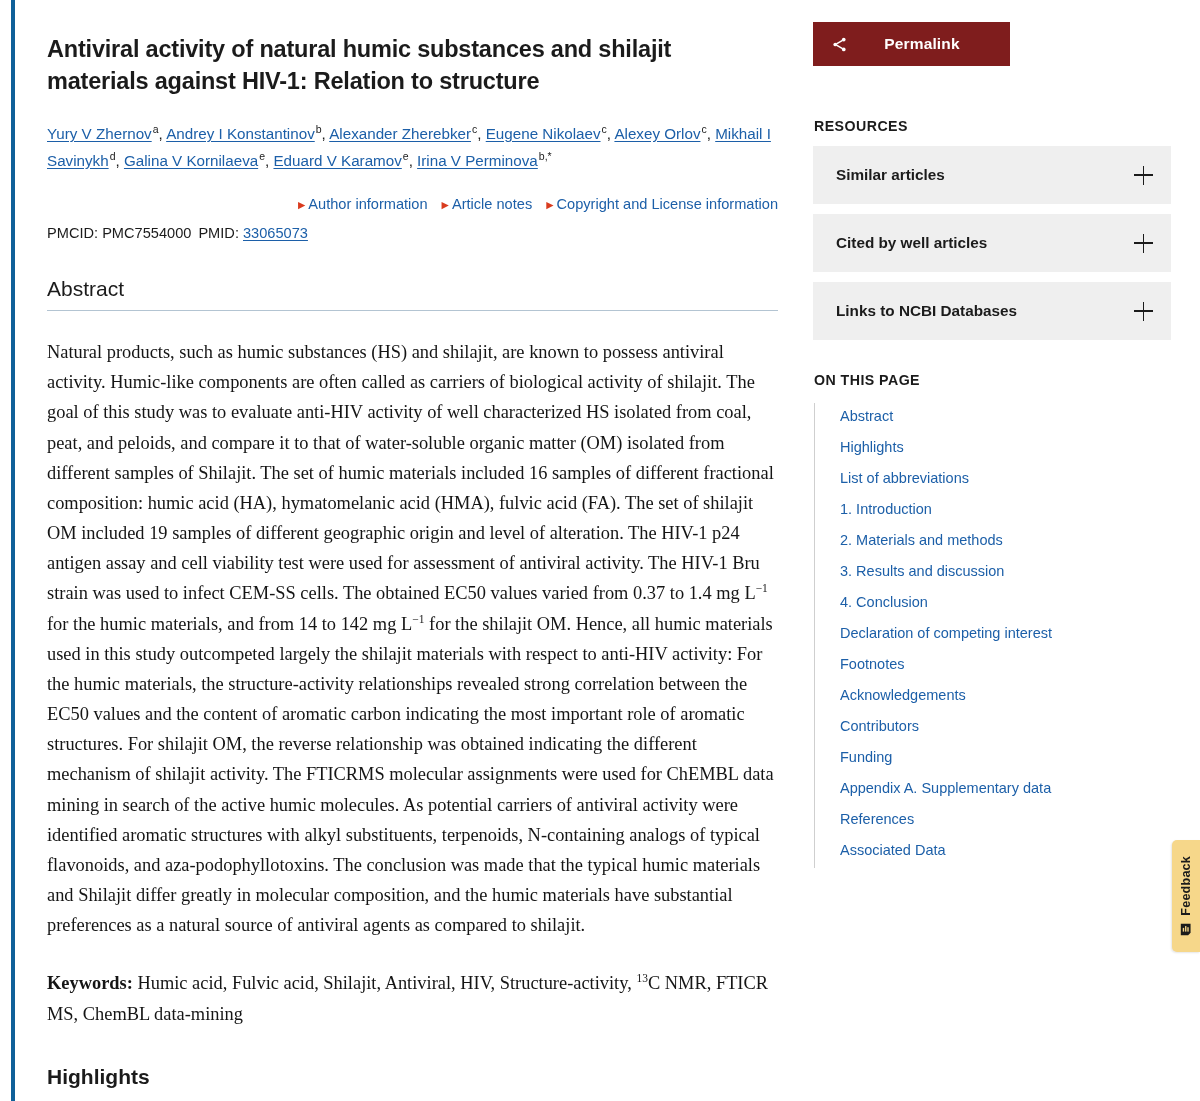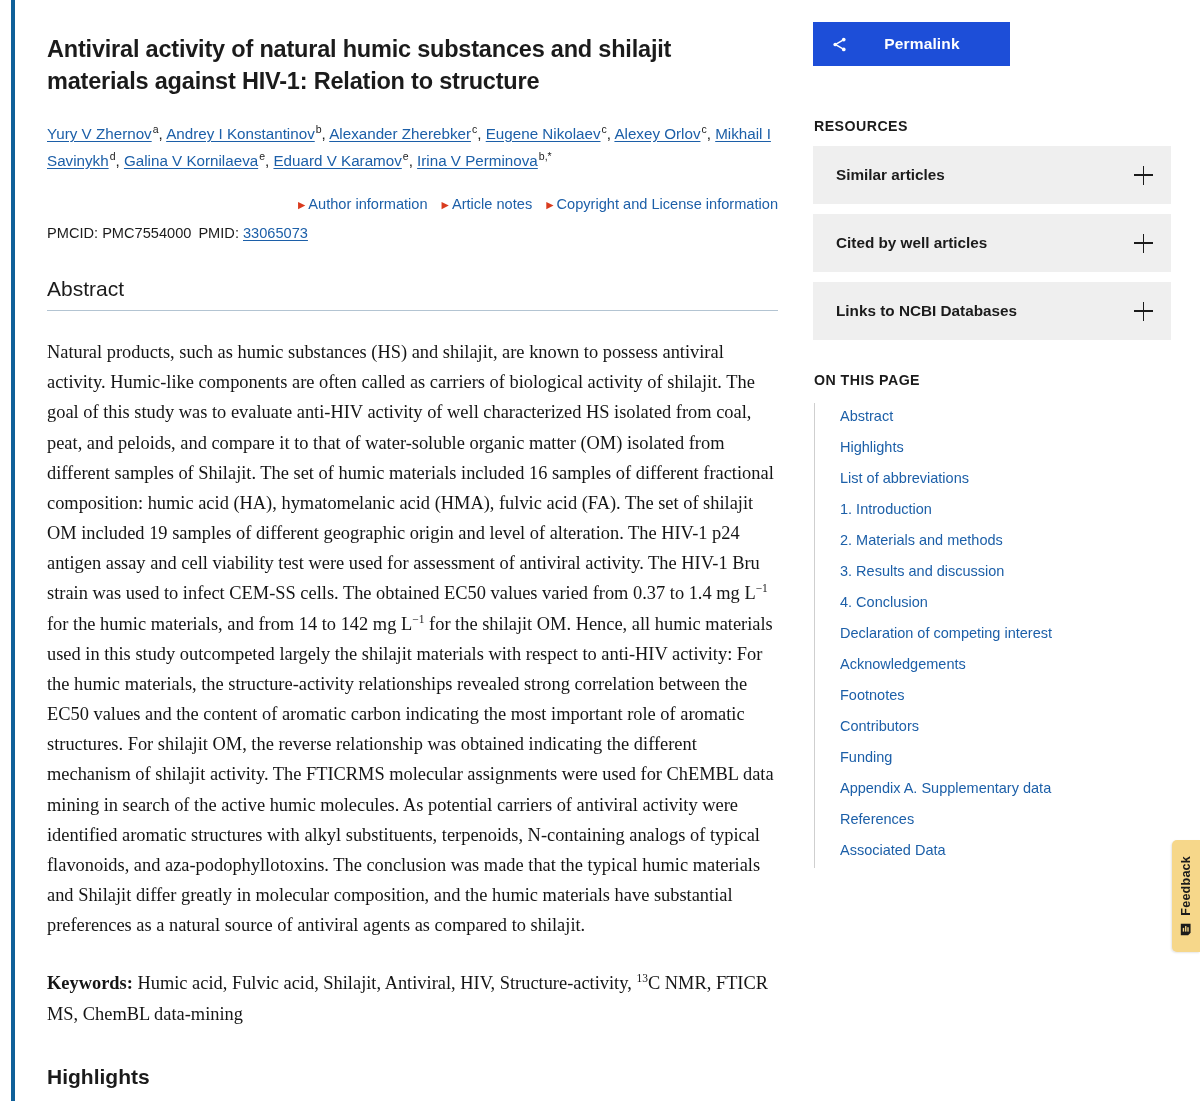--- a/index.html
+++ b/index.html
@@ -163,21 +163,21 @@
     margin-top: 36px;
   }
 
   
   .permalink-btn {
     display: flex;
     align-items: center;
     gap: 16px;
     width: 197px;
     height: 44px;
-    background: #1d4ed8;
+    background: #7f1d1d;
     border: none;
     cursor: pointer;
     padding: 0 16px 0 18px;
     margin-top: 12px;
     margin-left: 3px;
   }
   .permalink-btn .label {
     color: #ffffff;
     font-size: 15.5px;
     font-weight: bold;
@@ -351,22 +351,22 @@
 
     <nav class="otp-nav" id="otp-nav">
         <a href="#" class="otp-item">Abstract</a>
         <a href="#" class="otp-item">Highlights</a>
         <a href="#" class="otp-item">List of abbreviations</a>
         <a href="#" class="otp-item">1. Introduction</a>
         <a href="#" class="otp-item">2. Materials and methods</a>
         <a href="#" class="otp-item">3. Results and discussion</a>
         <a href="#" class="otp-item">4. Conclusion</a>
         <a href="#" class="otp-item">Declaration of competing interest</a>
+        <a href="#" class="otp-item">Footnotes</a>
         <a href="#" class="otp-item">Acknowledgements</a>
-        <a href="#" class="otp-item">Footnotes</a>
         <a href="#" class="otp-item">Contributors</a>
         <a href="#" class="otp-item">Funding</a>
         <a href="#" class="otp-item">Appendix A. Supplementary data</a>
         <a href="#" class="otp-item">References</a>
         <a href="#" class="otp-item">Associated Data</a>
       </nav>
 
   </div>
 
   <div class="feedback-tab">

